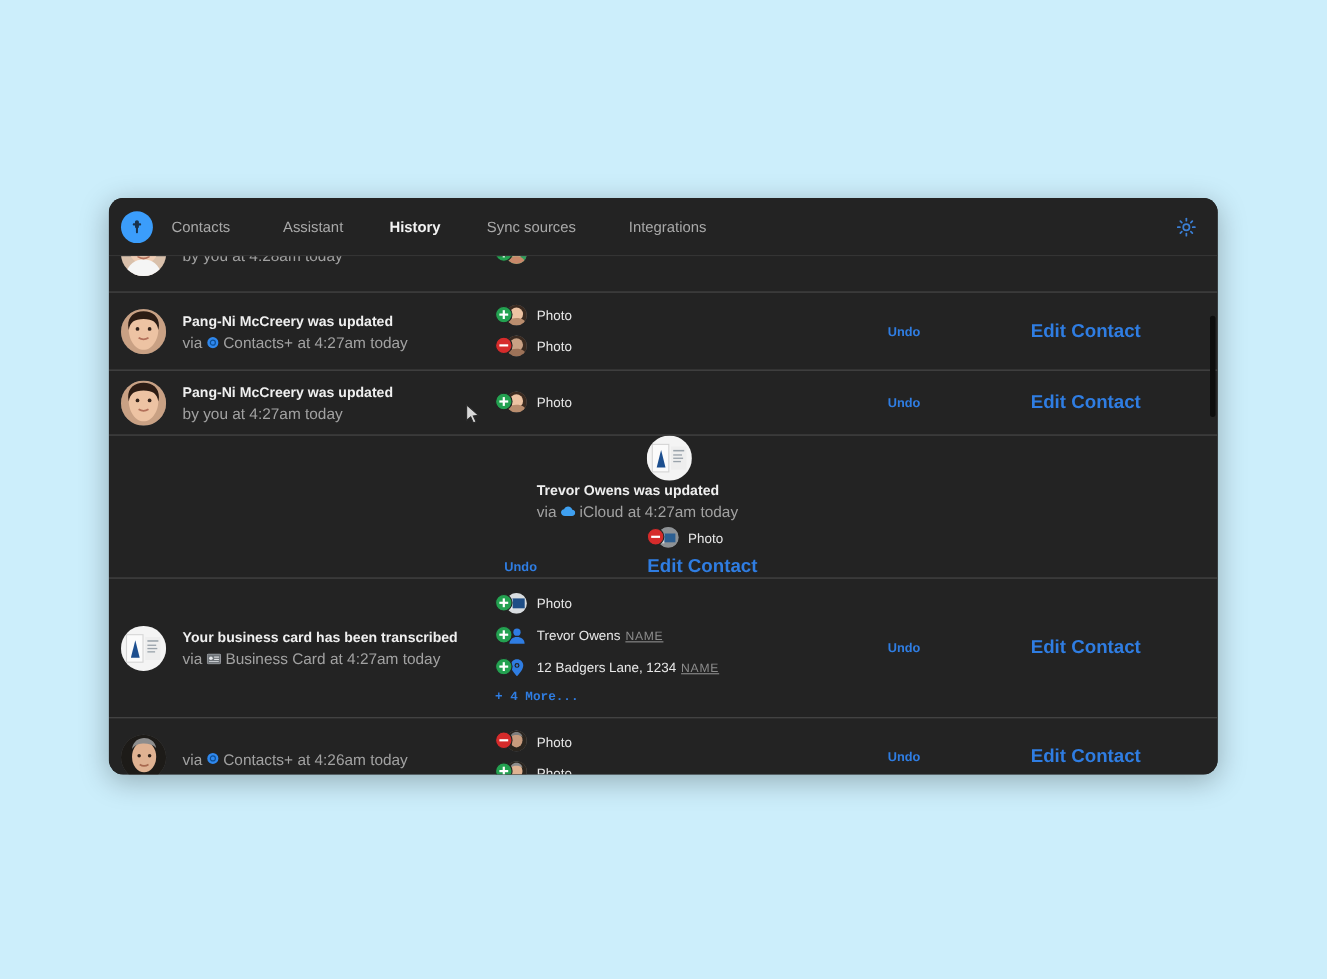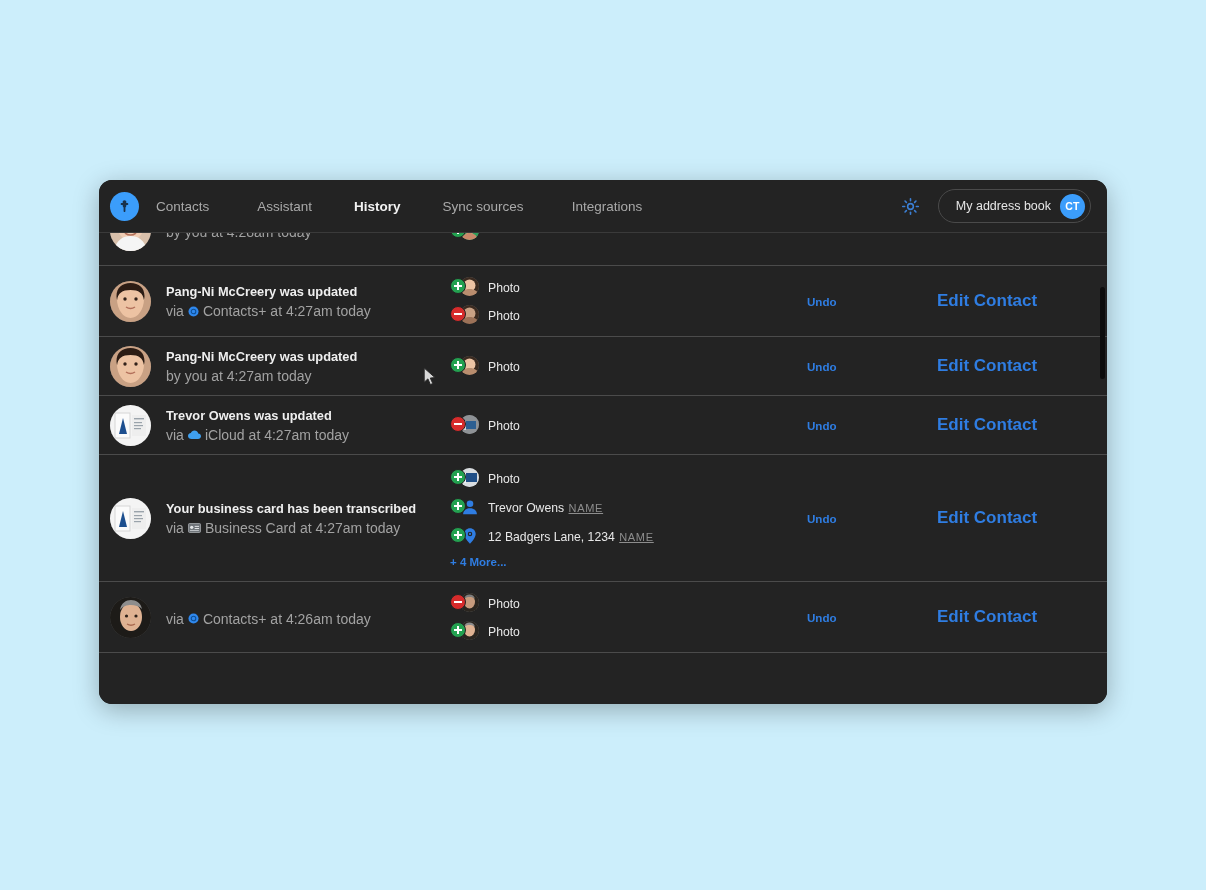--- a/index.html
+++ b/index.html
@@ -203,20 +203,21 @@
     letter-spacing: .7px;
     margin-top: 14px;
     text-decoration: underline;
   }
   .more-link {
     font-size: 11.5px;
     color: #2f7de2;
     font-weight: bold;
     cursor: pointer;
     margin-top: 1px;
+    font-family: Liberation Mono, monospace;
   }
 
   .row-actions {
     flex: 0 0 auto;
     display: flex;
     align-items: center;
     width: 300px;
     justify-content: flex-start;
     padding-right: 6px;
   }
@@ -295,24 +296,20 @@
             <line x1="2.2" y1="12" x2="4.6" y2="12"></line>
             <line x1="19.4" y1="12" x2="21.8" y2="12"></line>
             <line x1="5.1" y1="5.1" x2="6.8" y2="6.8"></line>
             <line x1="17.2" y1="17.2" x2="18.9" y2="18.9"></line>
             <line x1="5.1" y1="18.9" x2="6.8" y2="17.2"></line>
             <line x1="17.2" y1="6.8" x2="18.9" y2="5.1"></line>
           </g>
         </svg>
       </div>
 
-      <div class="addr-pill">
-        <span class="addr-pill-label">My address book</span>
-        <span class="avatar-initials">CT</span>
-      </div>
     </div>
   </div>
 
   <div id="list-area">
     <div id="list-inner">
 
       <div class="row" style="min-height:70px;">
         <div class="row-avatar">
           <svg class="face" viewBox="0 0 41 41" aria-hidden="true">
             <rect width="41" height="41" fill="#d9c0ab"></rect>
@@ -455,21 +452,21 @@
               <span class="change-val">Photo</span>
             </span>
           </div>
         </div>
         <div class="row-actions">
           <span class="act-undo">Undo</span>
           <span class="act-edit">Edit Contact</span>
         </div>
       </div>
 
-      <div class="row" style="min-height:59px;">
+      <div class="row" style="min-height:59px;flex-direction:column;">
         <div class="row-avatar">
           <svg class="face" viewBox="0 0 41 41" aria-hidden="true">
             <rect width="41" height="41" fill="#f4f4f4"></rect>
             <rect x="5" y="8" width="15" height="25" fill="#fbfbfb" stroke="#d5d5d5"></rect>
             <path d="M9 29 L13 13 L17 29 z" fill="#1d4f8f"></path>
             <rect x="22" y="10" width="14" height="21" fill="#eeeeee"></rect>
             <g fill="#9aa3ab">
               <rect x="24" y="13" width="10" height="1.4"></rect>
               <rect x="24" y="17" width="8" height="1.2"></rect>
               <rect x="24" y="20" width="9" height="1.2"></rect>

